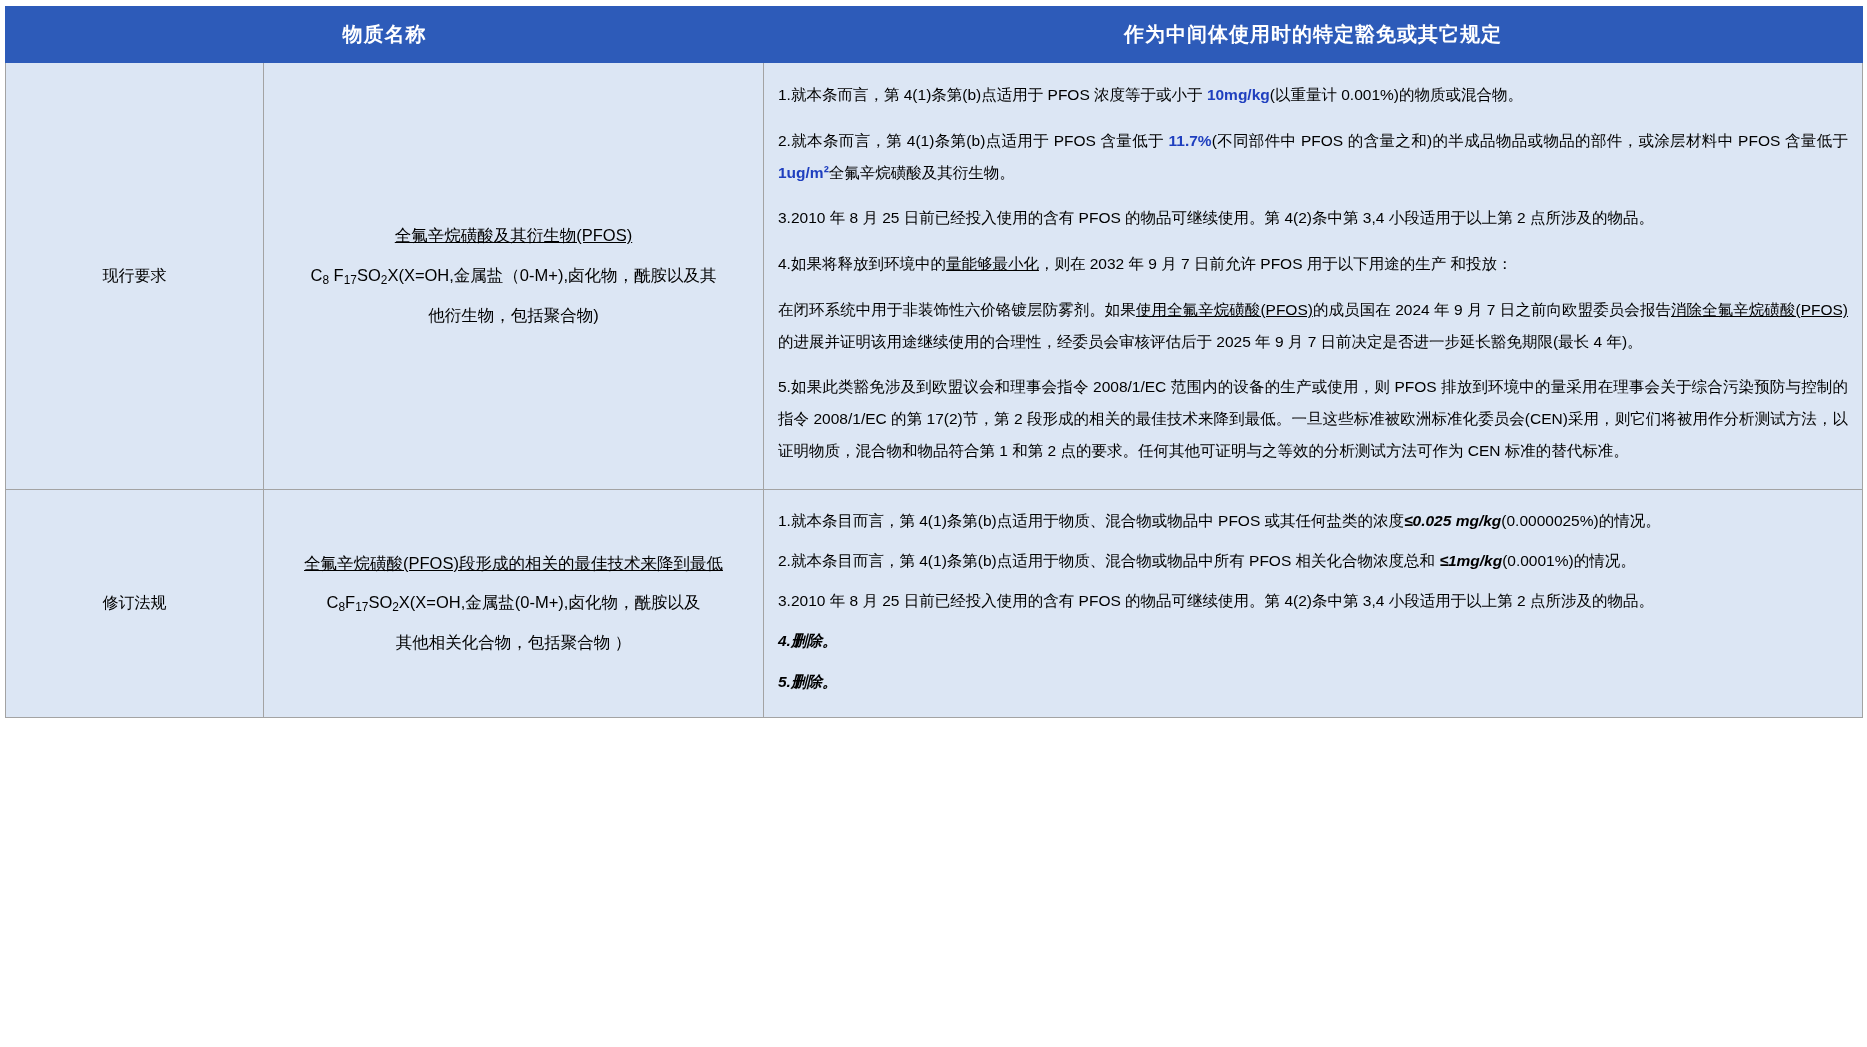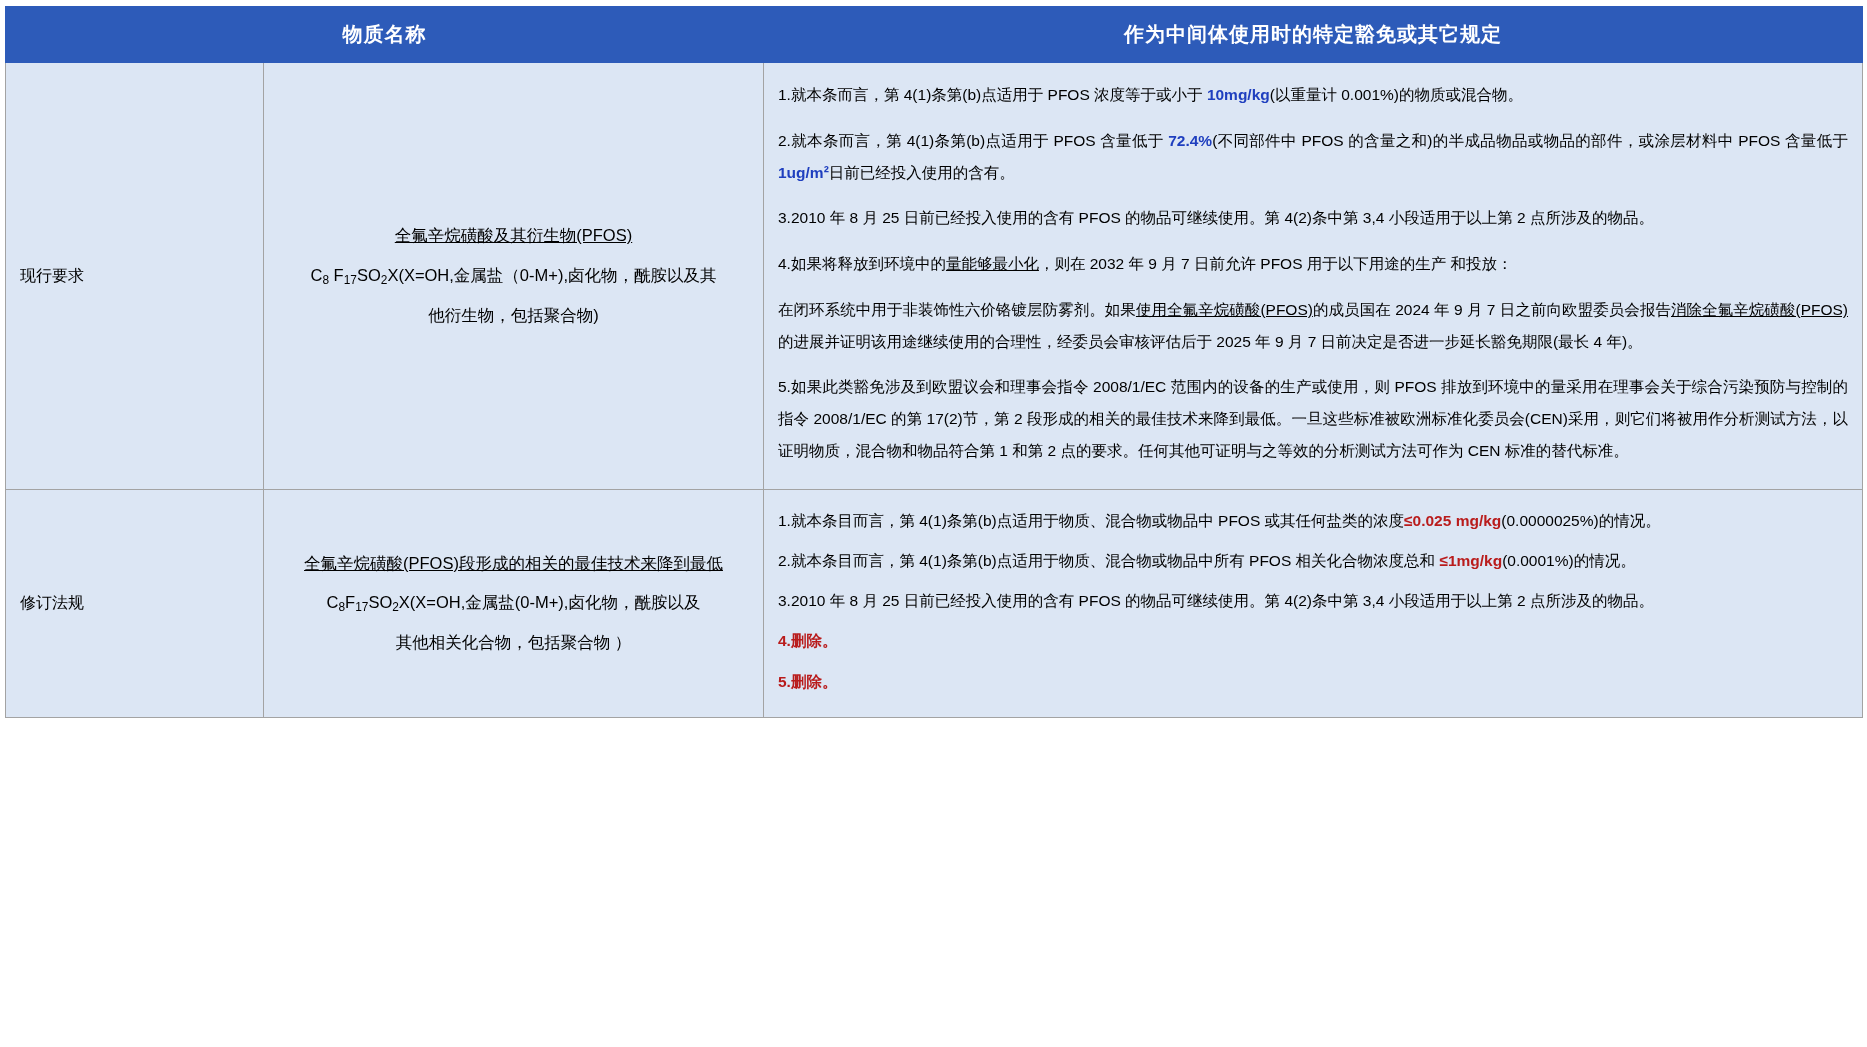--- a/index.html
+++ b/index.html
@@ -41,21 +41,21 @@
   }
   tbody td {
     border: 1px solid #a3a3a3;
     vertical-align: middle;
     background: #dce6f4;
     padding: 10px 14px;
     font-size: 15.5px;
     line-height: 2.0;
   }
   td.label {
-    text-align: left;
+    text-align: center;
     font-size: 16px;
     background: #dce6f4;
   }
   td.sub {
     text-align: center;
     font-size: 16.5px;
     line-height: 2.4;
     background: #dce6f4;
   }
   td.body {
@@ -65,21 +65,21 @@
     padding-top: 16px;
   }
   .p {
     margin: 0 0 14px 0;
     line-height: 2.05;
   }
   .p:last-child { margin-bottom: 12px; }
   .tight .p { margin-bottom: 10px; line-height: 1.95; }
   .u { text-decoration: underline; }
   .b-blue { color: #1f3fbf; font-weight: bold; }
-  .b-red { color: #b91c1c; font-weight: bold; }
+  .b-red { color: #000000; font-weight: bold; font-style: italic; }
   sub { font-size: 72%; vertical-align: baseline; position: relative; top: 3px; }
   .sub-line { display: block; text-align: center; }
 </style>
 </head>
 <body>
 
 <div class="page">
   <table class="cmp">
     <colgroup>
       <col class="c-label">
@@ -98,21 +98,21 @@
         <td class="sub">
           <span class="sub-line u">全氟辛烷磺酸及其衍生物(PFOS)</span>
           <span class="sub-line">
             <span>C</span><sub>8</sub><span> F</span><sub>17</sub><span>SO</span><sub>2</sub><span>X(X=OH,金属盐（0-M+),卤化物，酰胺以及其</span>
           </span>
           <span class="sub-line">他衍生物，包括聚合物)</span>
         </td>
         <td class="body">
           <div id="body-0">
               <div class="p"><span>1.就本条而言，第 4(1)条第(b)点适用于 PFOS 浓度等于或小于 </span><span class="b-blue">10mg/kg</span><span>(以重量计 0.001%)的物质或混合物。</span></div>
-              <div class="p"><span>2.就本条而言，第 4(1)条第(b)点适用于 PFOS 含量低于 </span><span class="b-blue">72.4%</span><span>(不同部件中 PFOS 的含量之和)的半成品物品或物品的部件，或涂层材料中 PFOS 含量低于 </span><span class="b-blue">1ug/m²</span><span>日前已经投入使用的含有。</span></div>
+              <div class="p"><span>2.就本条而言，第 4(1)条第(b)点适用于 PFOS 含量低于 </span><span class="b-blue">11.7%</span><span>(不同部件中 PFOS 的含量之和)的半成品物品或物品的部件，或涂层材料中 PFOS 含量低于 </span><span class="b-blue">1ug/m²</span><span>全氟辛烷磺酸及其衍生物。</span></div>
               <div class="p"><span>3.2010 年 8 月 25 日前已经投入使用的含有 PFOS 的物品可继续使用。第 4(2)条中第 3,4 小段适用于以上第 2 点所涉及的物品。</span></div>
               <div class="p"><span>4.如果将释放到环境中的</span><span class="u">量能够最小化</span><span>，则在 2032 年 9 月 7 日前允许 PFOS 用于以下用途的生产 和投放：</span></div>
               <div class="p"><span>在闭环系统中用于非装饰性六价铬镀层防雾剂。如果</span><span class="u">使用全氟辛烷磺酸(PFOS)</span><span>的成员国在 2024 年 9 月 7 日之前向欧盟委员会报告</span><span class="u">消除全氟辛烷磺酸(PFOS)</span><span>的进展并证明该用途继续使用的合理性，经委员会审核评估后于 2025 年 9 月 7 日前决定是否进一步延长豁免期限(最长 4 年)。</span></div>
               <div class="p"><span>5.如果此类豁免涉及到欧盟议会和理事会指令 2008/1/EC 范围内的设备的生产或使用，则 PFOS 排放到环境中的量采用在理事会关于综合污染预防与控制的指令 2008/1/EC 的第 17(2)节，第 2 段形成的相关的最佳技术来降到最低。一旦这些标准被欧洲标准化委员会(CEN)采用，则它们将被用作分析测试方法，以证明物质，混合物和物品符合第 1 和第 2 点的要求。任何其他可证明与之等效的分析测试方法可作为 CEN 标准的替代标准。</span></div>
             </div>
         </td>
       </tr>
       <tr>
         <td class="label">修订法规</td>
         <td class="sub">

